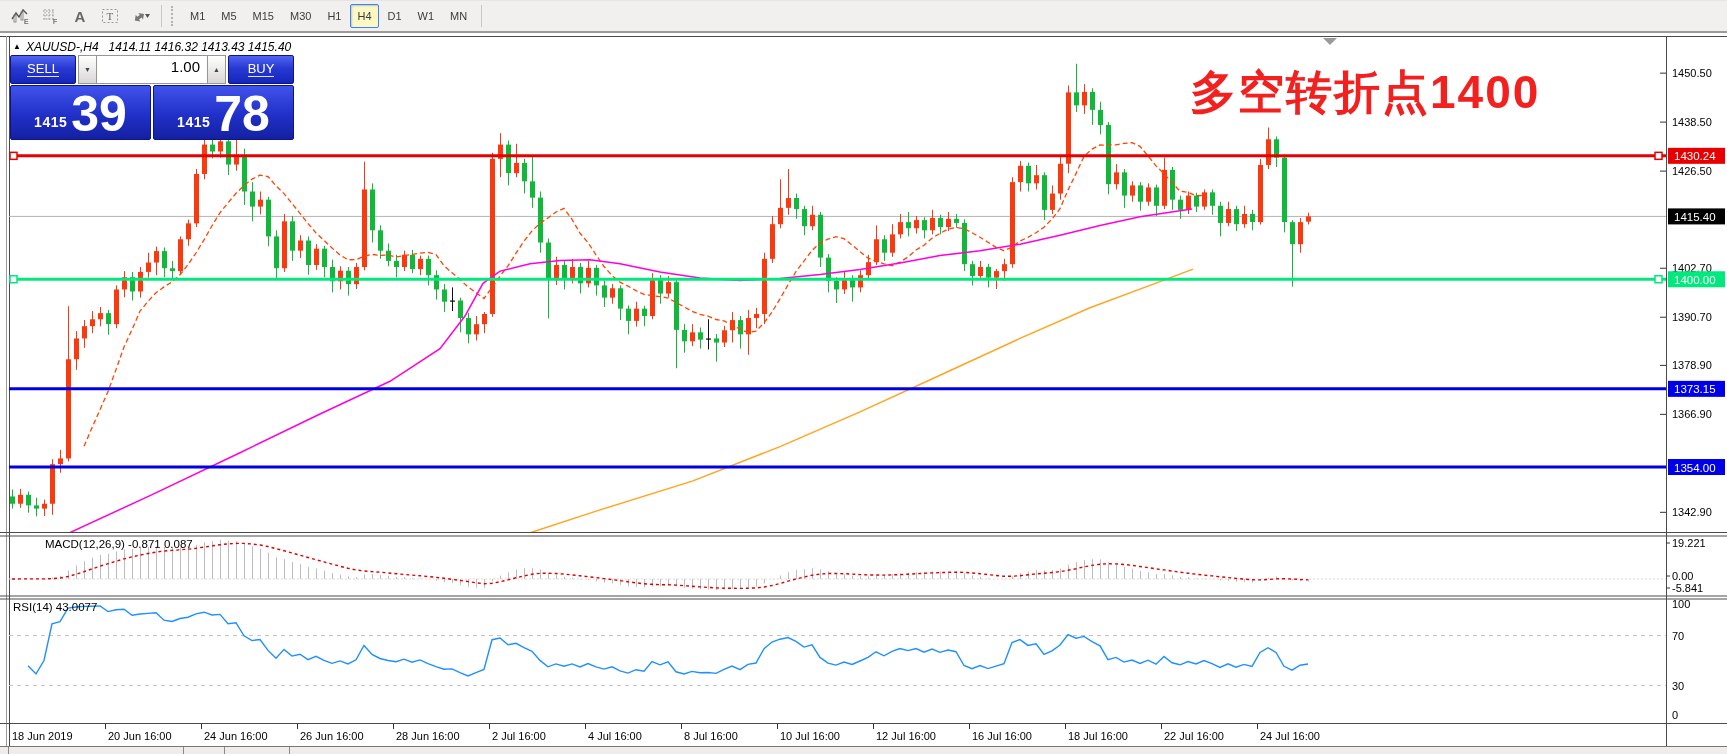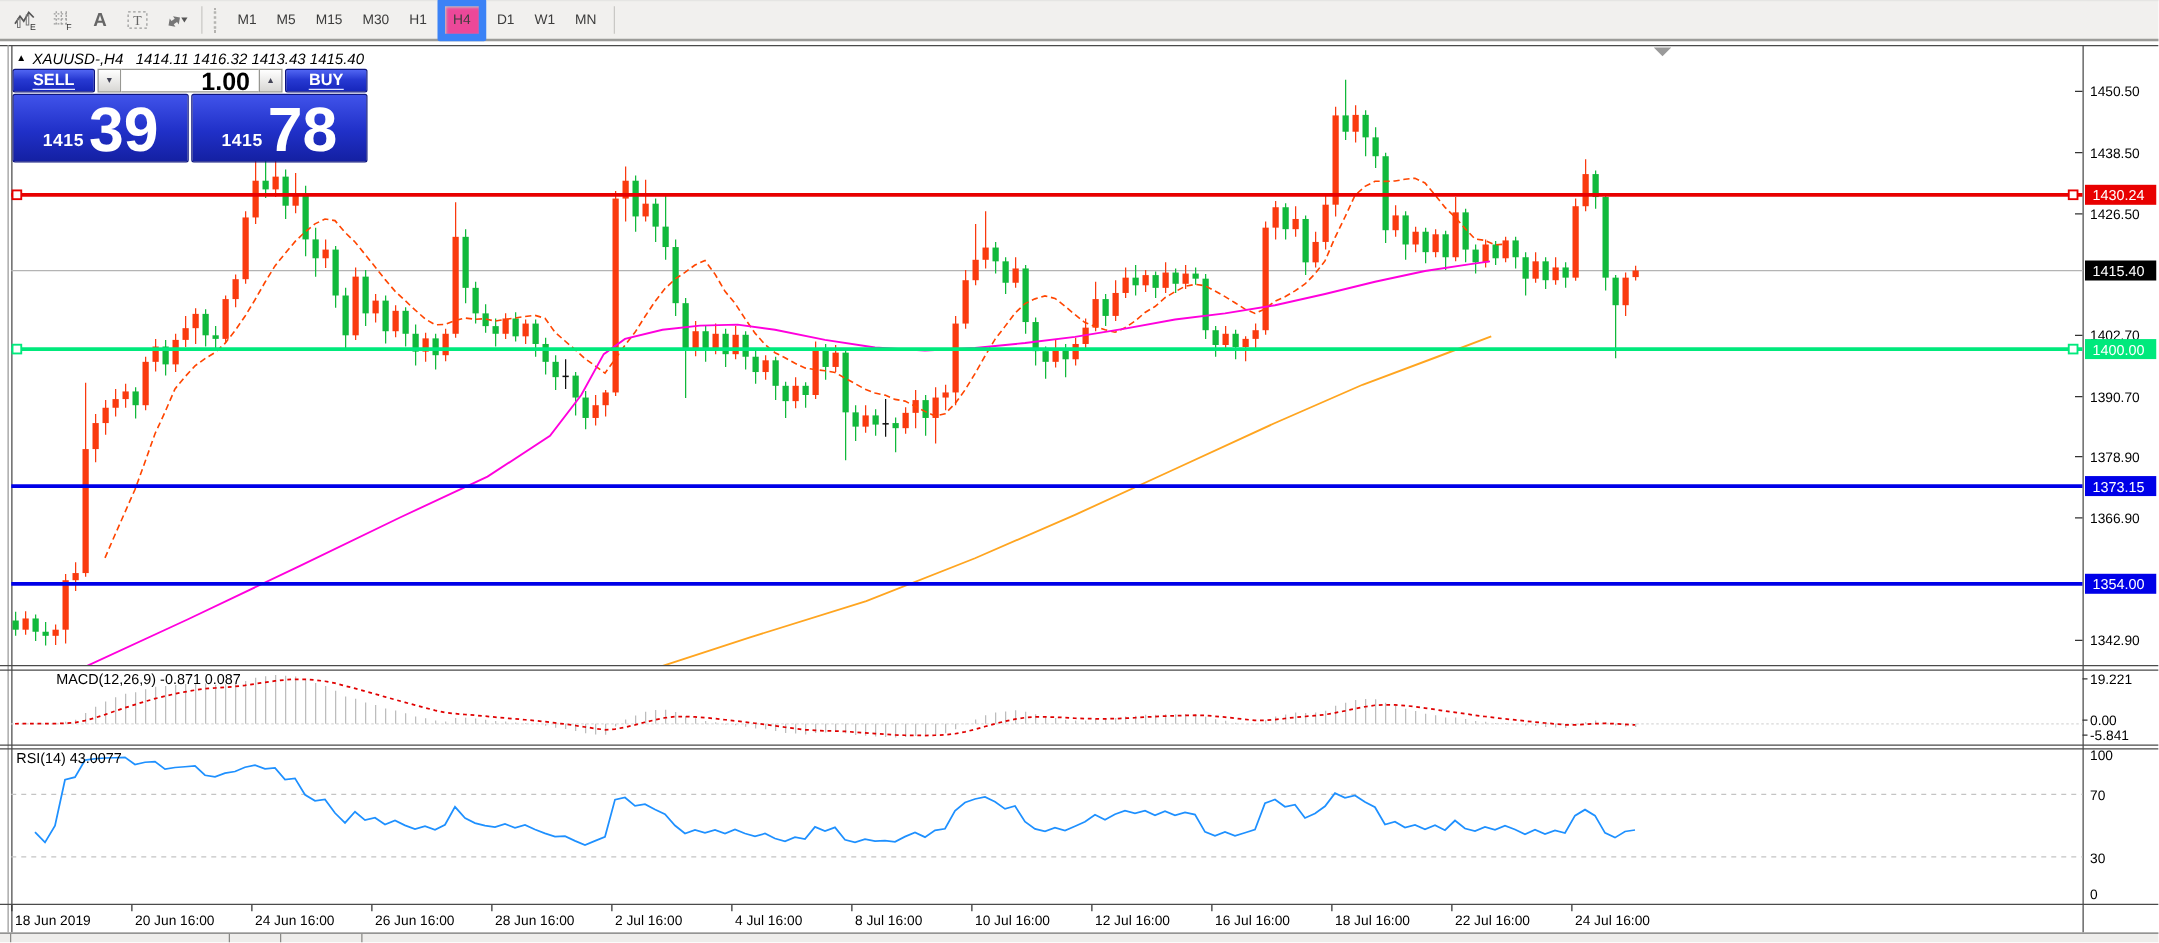--- a/index.html
+++ b/index.html
@@ -9,37 +9,37 @@
   .toolbar{position:absolute;left:0;top:0;width:100%;height:33px;background:#f1f0ee;
            border-top:1px solid #e5e5e3;border-bottom:2px solid #9b9b98;
            display:flex;align-items:center;padding-left:6px;box-sizing:border-box;gap:2px;}
   .tbtn{height:24px;min-width:26px;display:flex;align-items:center;justify-content:center;
         color:#4a4a4a;font-size:13px;border:1px solid transparent;border-radius:2px;}
   .tbtn svg{display:block}
   .tsep{width:1px;height:22px;background:#c9c8c5;margin:0 5px;}
   .tgrip{width:4px;height:20px;border-left:2px dotted #b4b3b0;margin:0 4px 0 2px;}
   .tf{height:22px;padding:0 6px;display:flex;align-items:center;font-size:11px;color:#3c3c3c;
       border:1px solid transparent;border-radius:2px;}
-  .tf.active{background:#ec4899;border:6px solid #3b82f6;box-shadow:inset 1px 1px 2px #c4c4c1;}
+  .tf.active{background:#fef9c3;border:1px solid #3b82f6;box-shadow:inset 1px 1px 2px #c4c4c1;}
   
   .ohlc-line{position:absolute;left:13px;top:40px;font-size:12px;color:#000;z-index:6;white-space:nowrap;font-style:italic;}
   .ohlc-line .tri{font-size:8px;vertical-align:2px;margin-right:5px;}
   .ohlc-line .sym{margin-right:10px;}
   .trade-panel{position:absolute;left:10px;top:55px;width:284px;z-index:7;}
-  .tp-row1{display:flex;height:19px;font-weight:bold;}
+  .tp-row1{display:flex;height:29px;}
   .btn-blue{background:linear-gradient(180deg,#5065f2 0%,#2739d2 45%,#1626bb 100%);
             border:1px solid #0d1580;color:#fff;font-size:13px;display:flex;align-items:center;
             justify-content:center;border-radius:2px;box-sizing:border-box;}
   .btn-blue span{border-bottom:1px solid #dfe3ff;line-height:1.05;}
   .sell-btn{width:66px;margin-right:2px;}
   .buy-btn{width:66px;margin-left:2px;}
   .spin{width:19px;background:linear-gradient(180deg,#ffffff,#d8d7d4);border:1px solid #979792;
         display:flex;align-items:center;justify-content:center;font-size:7px;color:#445;box-sizing:border-box;}
   .vol{flex:1;background:#fff;border:1px solid #979792;border-left:none;border-right:none;
-       font-size:20px;color:#000;text-align:right;line-height:21px;padding-right:7px;box-sizing:border-box;}
+       font-size:15px;color:#000;text-align:right;line-height:21px;padding-right:7px;box-sizing:border-box;}
   .tp-row2{display:flex;margin-top:1px;height:55px;gap:2px;}
   .qbox{flex:1;background:linear-gradient(180deg,#4053ea 0%,#2030c8 55%,#1420a2 100%);
         border:1px solid #0d1580;border-radius:2px;color:#fff;display:flex;align-items:flex-end;
         justify-content:center;gap:4px;padding-bottom:2px;box-sizing:border-box;}
   .qbox .small{font-size:14px;font-weight:bold;margin-bottom:7px;letter-spacing:0.5px;}
   .qbox .big{font-size:50px;font-weight:700;line-height:0.92;}
   .annotation{position:absolute;left:1190px;top:62px;font-size:46px;font-weight:700;color:#f32020;
               letter-spacing:2px;white-space:nowrap;z-index:5;}
   .ind-label{position:absolute;font-size:11.5px;color:#000;z-index:6;white-space:nowrap;}
   #macd-label{left:13px;top:538px;padding-left:32px;}
@@ -739,20 +739,21 @@
         <span class="small">1415</span>
         <span class="big">39</span>
       </div>
       <div class="qbox">
         <span class="small">1415</span>
         <span class="big">78</span>
       </div>
     </div>
   </div>
 
+  <div class="annotation">多空转折点1400</div>
 
   <div class="ind-label" id="macd-label">
     <span>MACD(12,26,9)</span>&nbsp;<span>-0.871 0.087</span>
   </div>
   <div class="ind-label" id="rsi-label">
     <span>RSI(14)</span>&nbsp;<span>43.0077</span>
   </div>
 
   <div class="bottom-strip">
     <i style="left:8px"></i>

